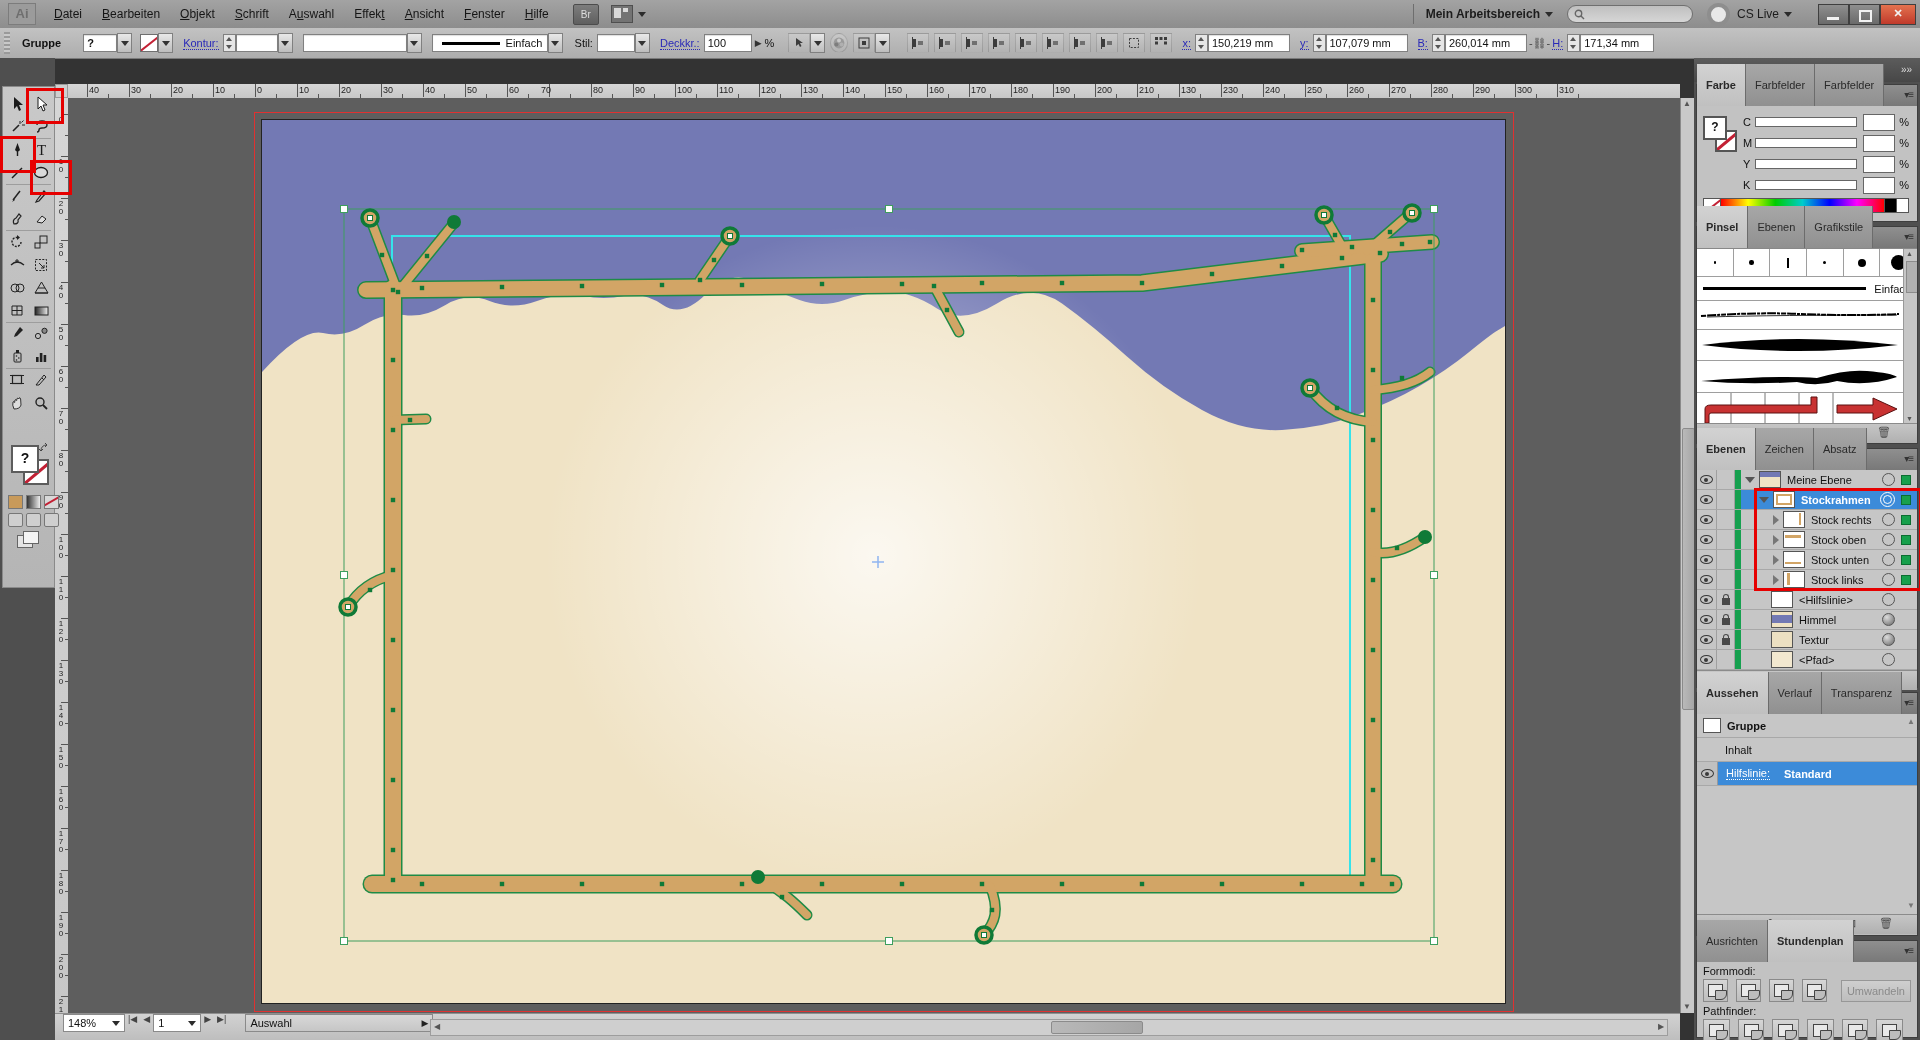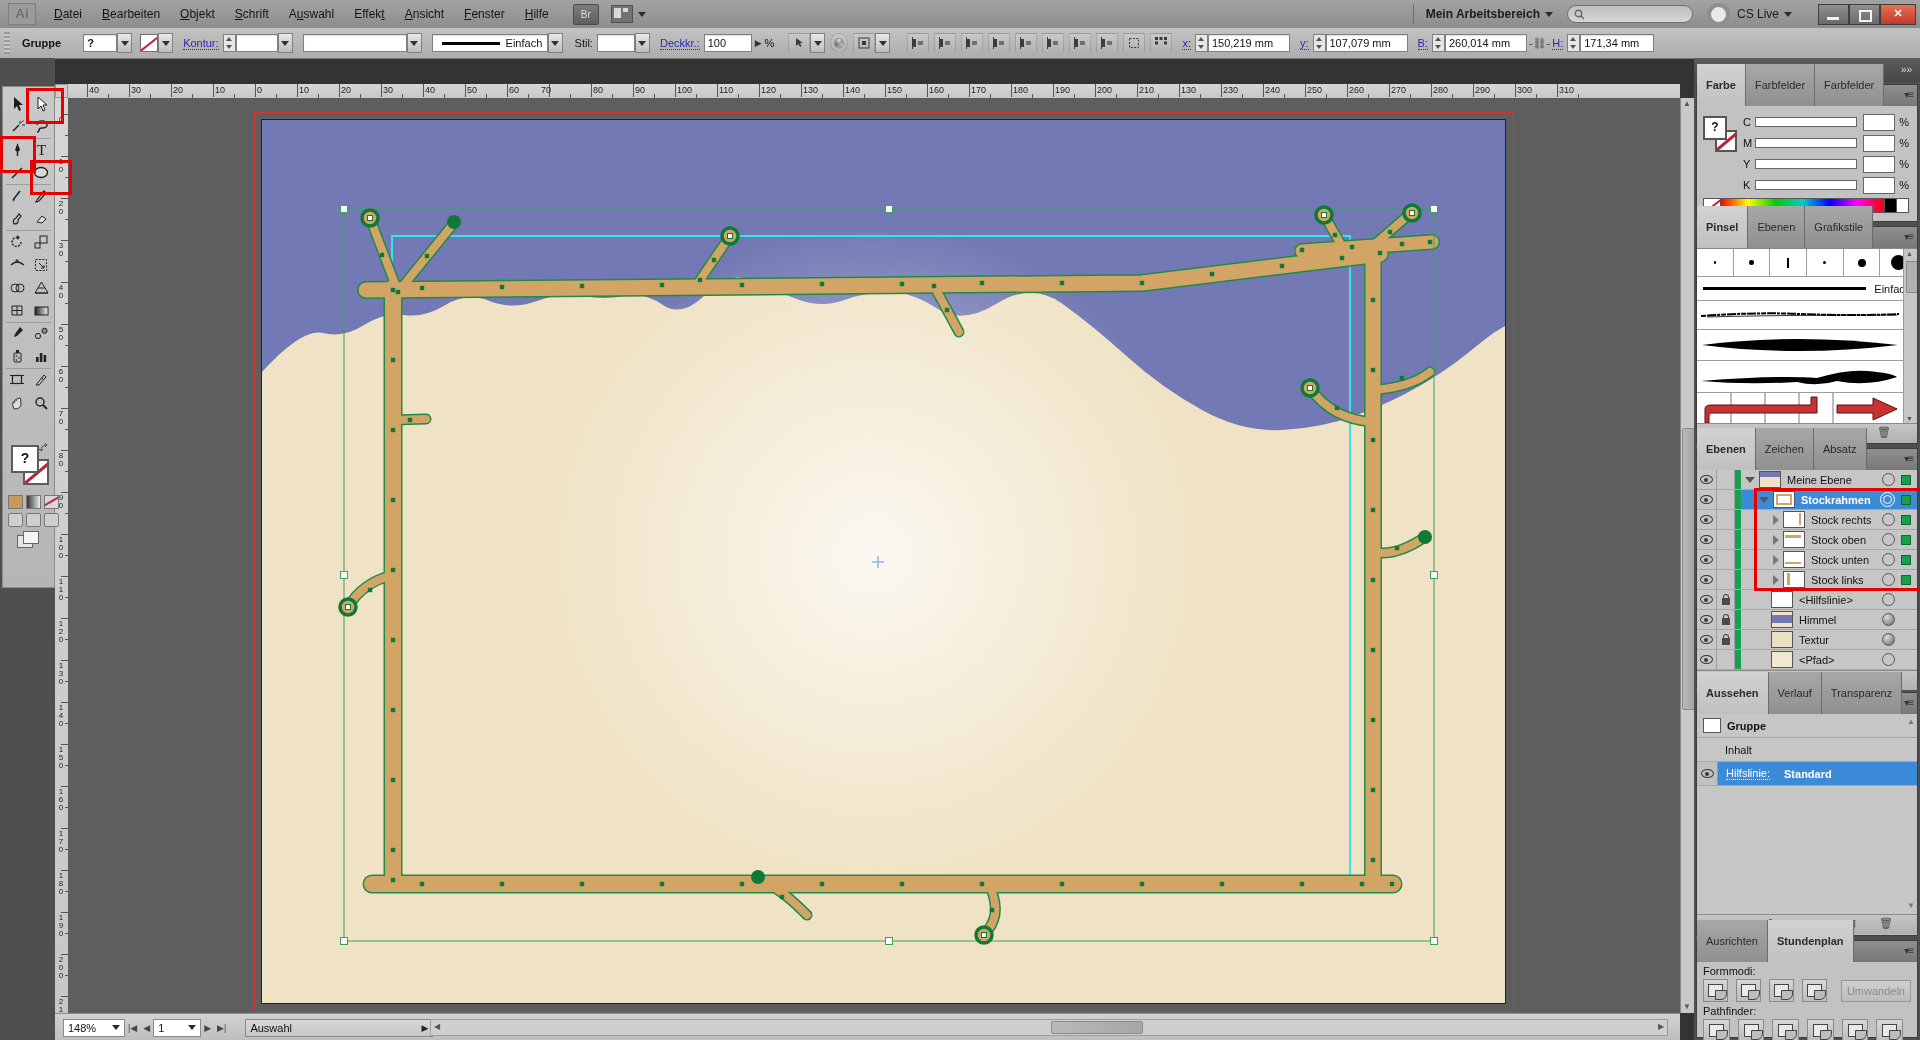--- a/index.html
+++ b/index.html
@@ -86,21 +86,21 @@
   .modebtn{width:13px;height:12px;border:1px solid #777;background:#cfcfcf;border-radius:2px;}
   
   .canvas{left:68px;top:98px;width:1612px;height:915px;background:#5e5e5e;overflow:hidden;}
   .bleed{position:absolute;left:186px;top:14px;width:1258px;height:898px;border:1px solid #e03131;}
   .artboard{position:absolute;left:193px;top:21px;width:1243px;height:883px;border:1px solid #222;background:#f0e3c5;}
   .vscroll{left:1680px;top:98px;width:14px;height:915px;background:#c9c9c9;border-left:1px solid #8a8a8a;}
   .sthumb{position:absolute;background:linear-gradient(90deg,#b9b9b9,#a6a6a6);border:1px solid #8b8b8b;border-radius:2px;}
   .sarrow{position:absolute;width:12px;height:12px;color:#555;font-size:8px;text-align:center;line-height:12px;}
   
   .statusbar{left:55px;top:1013px;width:1625px;height:27px;background:linear-gradient(#d2d2d2,#bdbdbd);
-             border-top:1px solid #8f8f8f;display:flex;align-items:center;font-size:11px;}
+             border-top:1px solid #8f8f8f;display:flex;font-size:11px;}
   .sfield{background:#fff;border:1px solid #8a8a8a;height:16px;display:inline-flex;align-items:center;padding:0 4px;}
   .navbtn{color:#444;font-size:9px;padding:0 3px;}
   .hscrolltrack{position:absolute;left:375px;top:5px;width:1236px;height:15px;background:#cfcfcf;border:1px solid #9d9d9d;}
   
   .dock{left:1694px;top:58px;width:226px;height:982px;background:#4f4f4f;}
   .dockhead{position:absolute;left:0;top:0;width:226px;height:24px;background:linear-gradient(#5c5c5c,#474747);
             color:#ddd;text-align:right;font-size:10px;line-height:24px;padding-right:8px;box-sizing:border-box;}
   .panel{position:absolute;left:2px;width:222px;background:#bcbcbc;border:1px solid #3e3e3e;box-sizing:border-box;}
   .ptabs{height:21px;background:linear-gradient(#8f8f8f,#787878);display:flex;align-items:flex-end;position:relative;}
   .ptab{height:20px;padding:11px 9px;font-size:11px;line-height:20px;color:#2a2a2a;background:linear-gradient(#a7a7a7,#909090);

